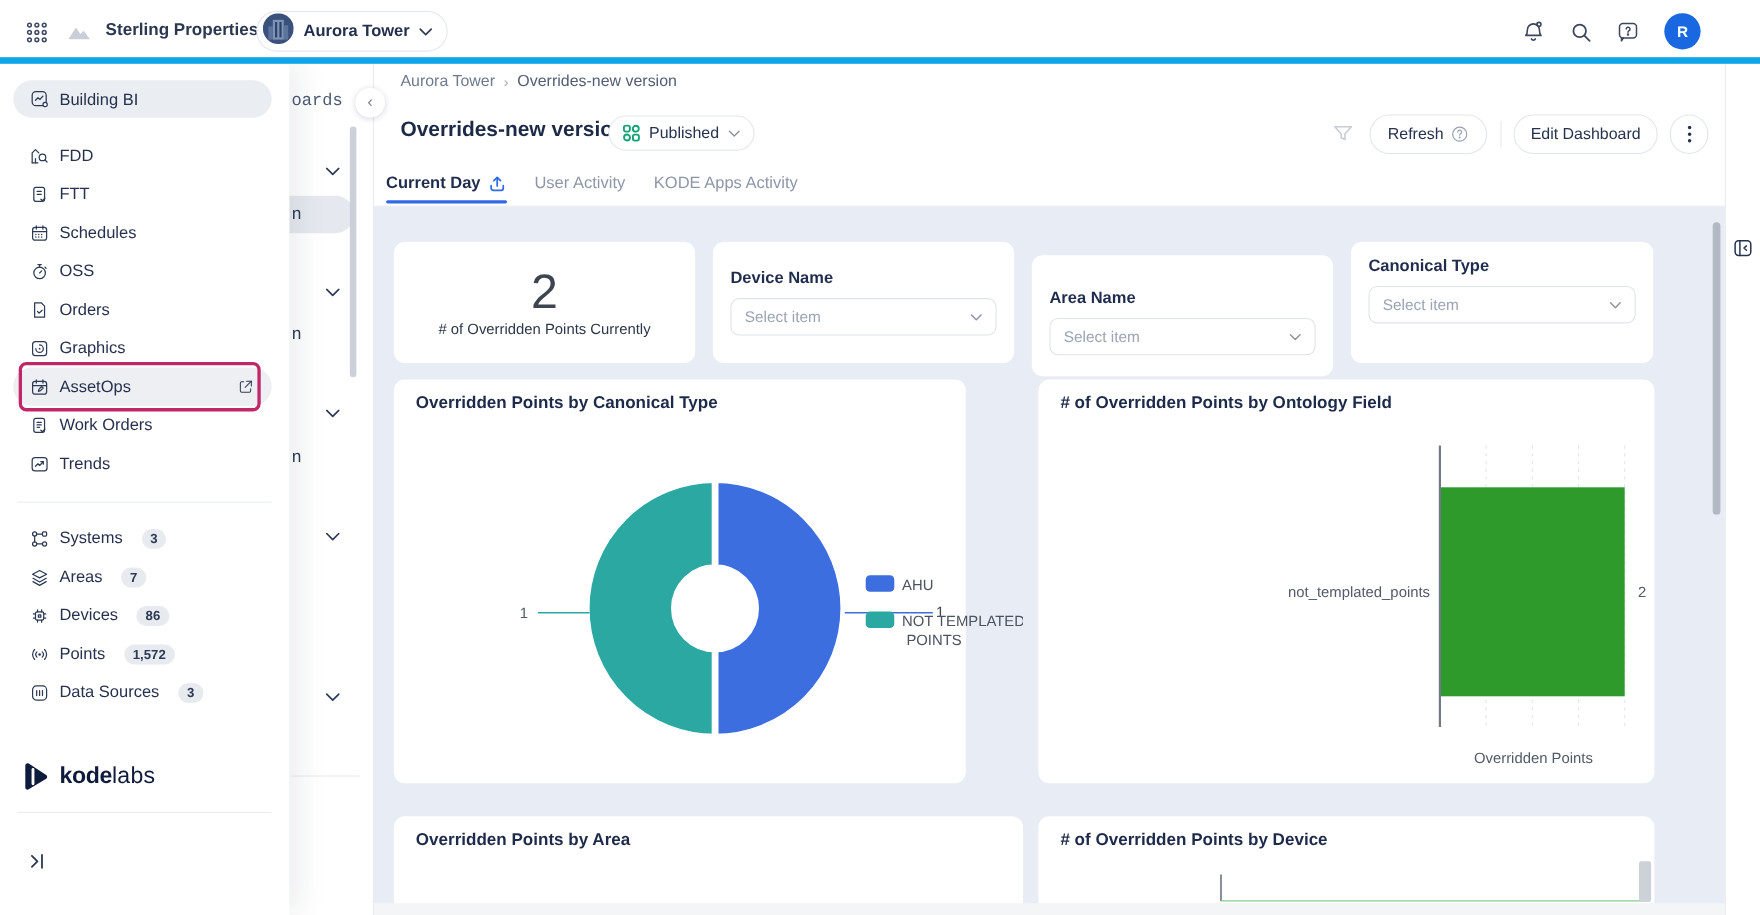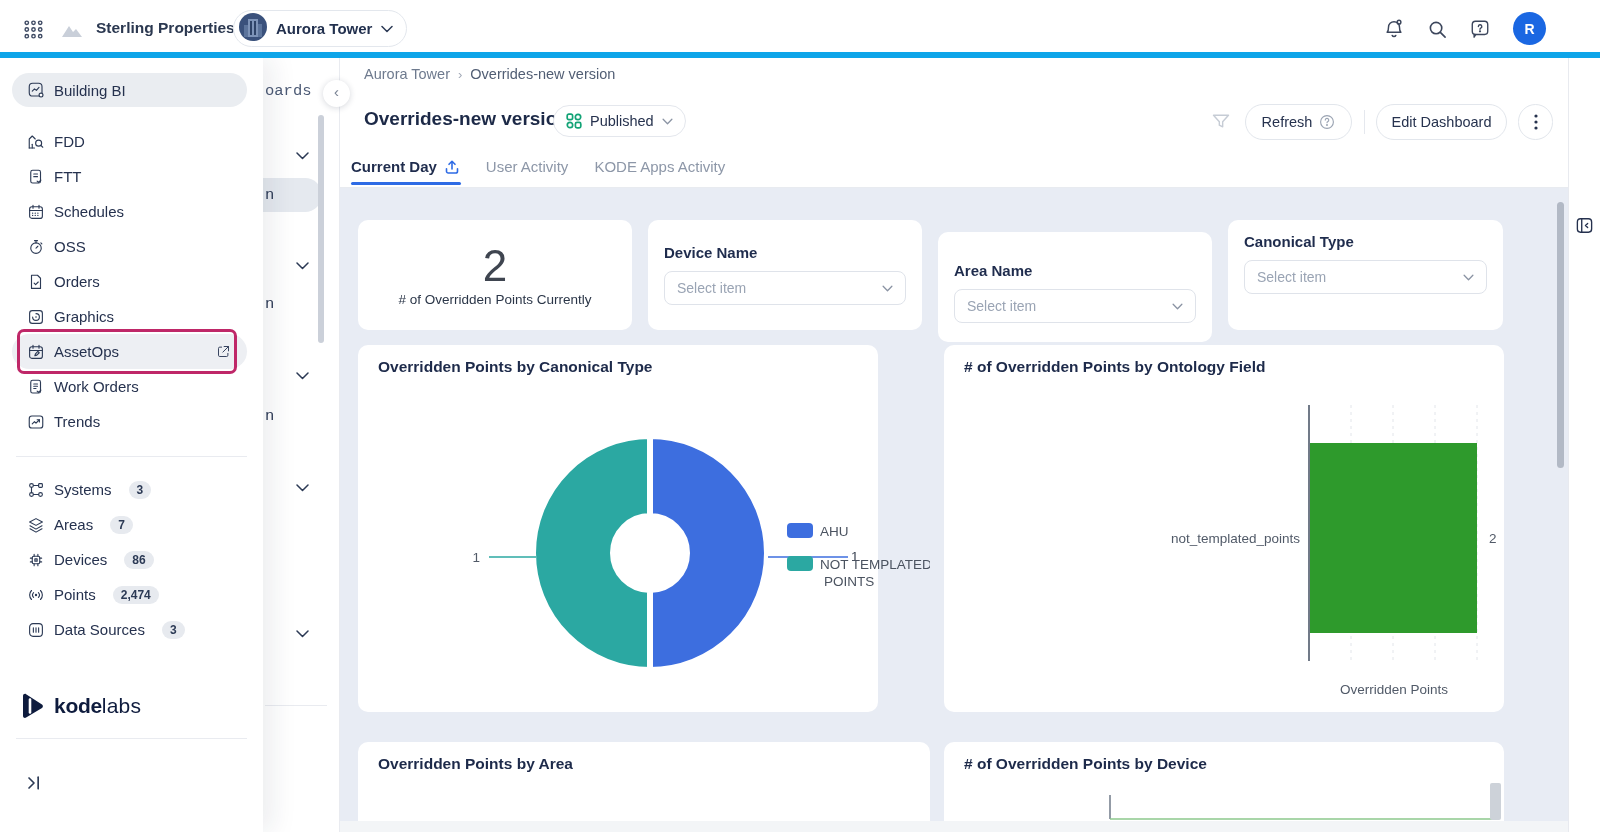--- a/index.html
+++ b/index.html
@@ -309,21 +309,21 @@
         <span class="nav-label">Devices</span>
         <span class="badge">86</span>
       </div>
       <div class="nav-item">
         <svg class="ico" width="18" height="18" viewBox="0 0 24 24">
           <circle cx="12" cy="12" r="1.6" fill="#2c3a55" stroke="none"></circle>
           <path d="M8.8 15.2a4.6 4.6 0 0 1 0-6.4M15.2 8.8a4.6 4.6 0 0 1 0 6.4"></path>
           <path d="M6 18a8.5 8.5 0 0 1 0-12M18 6a8.5 8.5 0 0 1 0 12"></path>
         </svg>
         <span class="nav-label">Points</span>
-        <span class="badge">2,474</span>
+        <span class="badge">1,572</span>
       </div>
       <div class="nav-item">
         <svg class="ico" width="18" height="18" viewBox="0 0 24 24">
           <rect x="3.5" y="3.5" width="17" height="17" rx="4.5"></rect>
             <path d="M8.5 9v6M12 9v6M15.5 9v6"></path>
         </svg>
         <span class="nav-label">Data Sources</span>
         <span class="badge">3</span>
       </div>
     </div>

